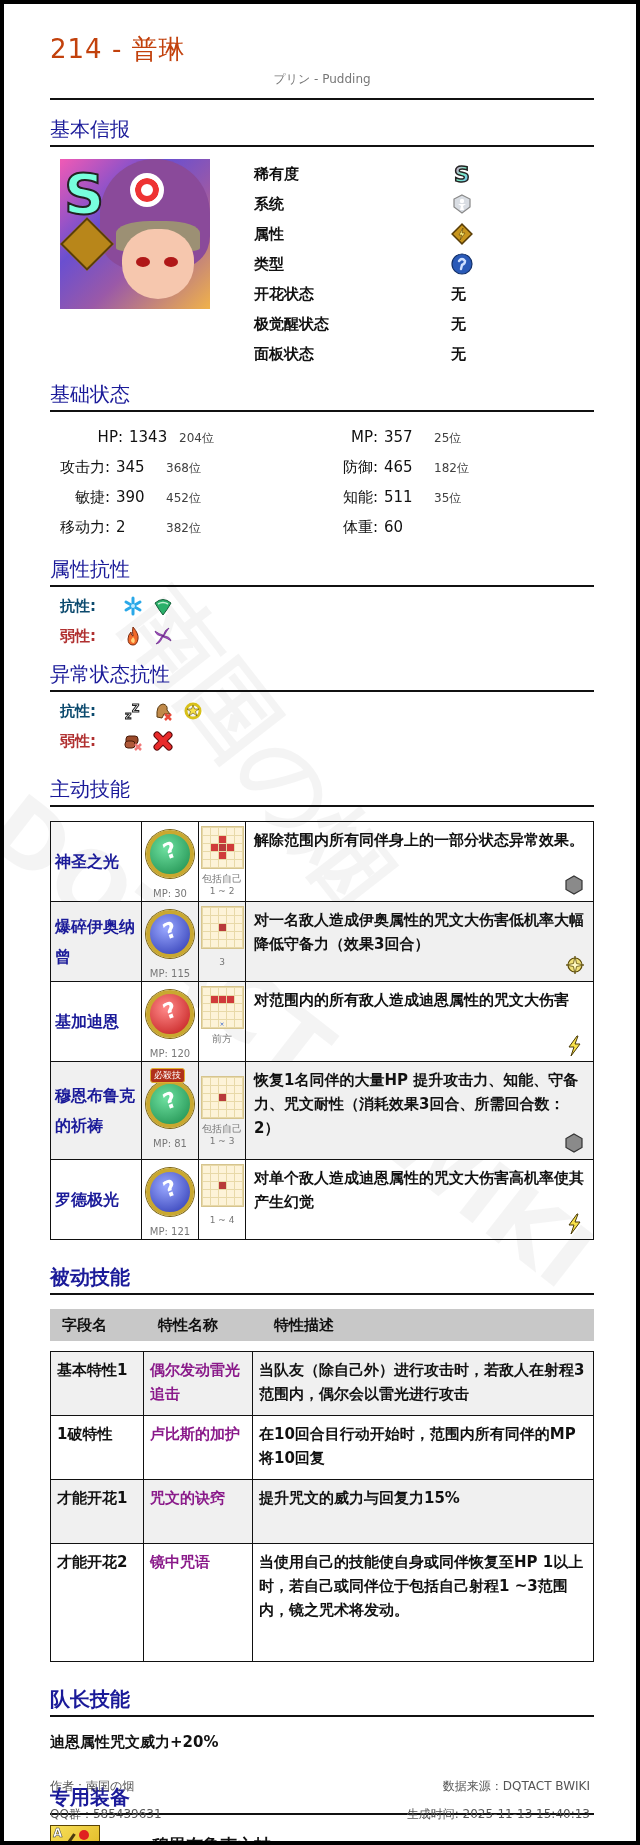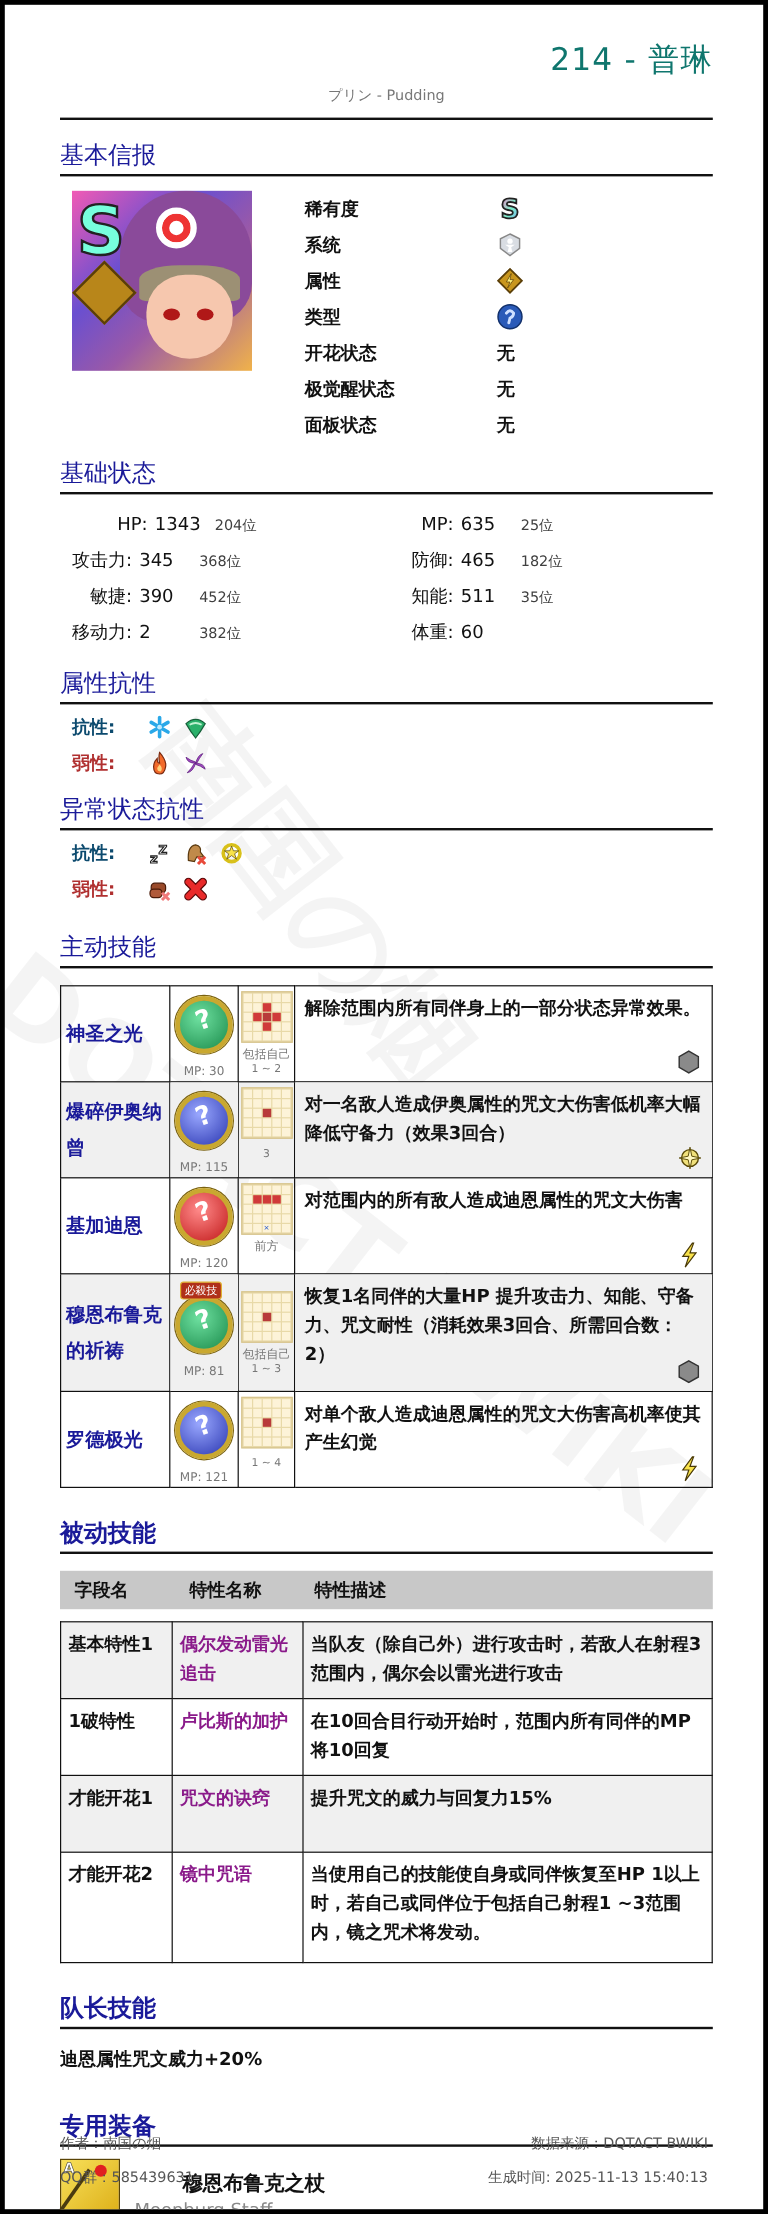--- a/index.html
+++ b/index.html
@@ -12,21 +12,21 @@
     background: #fff; overflow: hidden;
   }
   .wm {
     position: absolute; color: rgba(0,0,0,0.045); font-weight: bold; white-space: nowrap;
     pointer-events: none; font-family: "DejaVu Sans", sans-serif;
   }
   .wm1 { left: 190px; top: 560px; font-size: 92px; transform: rotate(52deg); transform-origin: left top; }
   .wm2 { left: 30px; top: 770px; font-size: 90px; transform: rotate(38deg); transform-origin: left top; }
   .content { position: absolute; left: 46px; top: 0; width: 544px; }
 
-  .title { text-align: right; font-size: 26px; margin-top: 28px; letter-spacing: 1px; color: #0f766e; }
+  .title { text-align: left; font-size: 26px; margin-top: 28px; letter-spacing: 1px; color: #c2410c; }
   .subtitle { text-align: center; font-size: 12px; color: #777; margin-top: 4px; }
   .hr-top { border-top: 2px solid #111; margin-top: 10px; }
 
   .sec-title { font-size: 20px; color: #1a1a99; margin-top: 0; padding-top: 6px; padding-bottom: 2px; border-bottom: 2px solid #111; }
   .sec-title.bold { font-weight: bold; }
 
   
   .basic { position: relative; height: 228px; }
   .avatar {
     position: absolute; left: 10px; top: 12px; width: 150px; height: 150px;
@@ -35,21 +35,21 @@
   }
   .avatar .hood { position: absolute; left: 40px; top: 0; width: 110px; height: 110px; border-radius: 50% 50% 30% 30%; background: #8a4a9a; }
   .avatar .face { position: absolute; left: 62px; top: 70px; width: 72px; height: 70px; border-radius: 45% 45% 50% 50%; background: #f6c7ae; }
   .avatar .hair { position: absolute; left: 56px; top: 62px; width: 84px; height: 30px; border-radius: 40% 40% 10% 10%; background: #9c9074; }
   .avatar .eye { position: absolute; top: 98px; width: 14px; height: 10px; border-radius: 50%; background: #b01818; }
   .avatar .emblem { position: absolute; left: 70px; top: 14px; width: 24px; height: 24px; border-radius: 50%; background: #fff; border: 5px solid #fff; box-shadow: inset 0 0 0 6px #e33; }
   .avatar .srank { position: absolute; left: 4px; top: 2px; font-size: 56px; font-weight: bold; color: #7fd; -webkit-text-stroke: 2px #222; }
   .avatar .attr { position: absolute; left: 8px; top: 66px; width: 34px; height: 34px; background: #b8861a; transform: rotate(45deg); border: 2px solid #5a3e08; }
 
   .info-rows { position: absolute; left: 204px; top: 12px; }
-  .info-row { display: flex; align-items: center; height: 30px; font-size: 15px; font-weight: bold; }
+  .info-row { display: flex; align-items: center; height: 30px; font-size: 15px; font-weight: bold; gap: 37px; }
   .info-label { width: 160px; }
   .info-val { font-weight: bold; }
   .ic { display: inline-block; width: 22px; height: 22px; vertical-align: middle; }
 
   
   .stats { position: relative; height: 132px; margin-top: 6px; }
   .stat { position: absolute; font-size: 15px; display: flex; align-items: baseline; }
   .stat .lbl { text-align: right; }
   .stat .val { margin-left: 6px; width: 50px; }
   .stat .rank { font-size: 12px; color: #404040; }
@@ -82,21 +82,21 @@
   .grid span.self { background: #b83a3a; }
   .grid span.me { color: #3060d0; }
   .rng-lbl { font-size: 10px; color: #777; margin-top: 3px; }
   .rng-sub { font-size: 9px; color: #777; }
   .sk-desc { font-size: 15px; font-weight: bold; line-height: 24px; padding: 6px 8px; position: relative; }
   .sk-elem { position: absolute; right: 10px; bottom: 6px; width: 18px; height: 20px; }
 
   
   .ptable-head { margin-top: 14px; background: #c8c8c8; height: 32px; display: flex; align-items: center; font-size: 15px; font-weight: bold; }
   .ptable-head div:nth-child(1){ width: 96px; padding-left: 12px; }
-  .ptable-head div:nth-child(2){ width: 104px; }
+  .ptable-head div:nth-child(2){ width: 116px; }
   .passive { margin-top: 10px; }
   .passive td { border: 1.5px solid #111; vertical-align: top; padding: 6px 6px; font-size: 15px; font-weight: bold; line-height: 24px; }
   .passive tr.alt td { background: #f0f0f0; }
   .p-field { width: 80px; }
   .p-name { width: 96px; color: #8a1a8a; }
 
   .leader { font-size: 15px; font-weight: bold; margin-top: 16px; }
   .equip { display: flex; align-items: center; margin-top: 10px; }
   .equip-icon { width: 48px; height: 58px; background: linear-gradient(135deg,#f8e05a,#d9a910); border: 1px solid #5a4406; position: relative; }
   .equip-icon .a { position: absolute; left: 2px; top: 0; font-size: 12px; font-weight: bold; color: #fff; -webkit-text-stroke: 0.5px #333; }
@@ -186,21 +186,21 @@
 
     <div class="sec-title">基础状态</div>
     <div class="stats">
       <div class="stat" style="left:13px;top:10px">
           <span class="lbl" style="width:60px">HP:</span>
           <span class="val">1343</span>
           <span class="rank">204位</span>
         </div>
       <div class="stat" style="left:280px;top:10px">
           <span class="lbl" style="width:48px">MP:</span>
-          <span class="val">635</span>
+          <span class="val">357</span>
           <span class="rank">25位</span>
         </div>
       <div class="stat" style="left:0;top:40px">
           <span class="lbl" style="width:60px">攻击力:</span>
           <span class="val">345</span>
           <span class="rank">368位</span>
         </div>
       <div class="stat" style="left:280px;top:40px">
           <span class="lbl" style="width:48px">防御:</span>
           <span class="val">465</span>
@@ -551,21 +551,21 @@
       <tr style="height:64px">
         <td class="p-field">1破特性</td>
         <td class="p-name">卢比斯的加护</td>
         <td>在10回合目行动开始时，范围内所有同伴的MP将10回复</td>
       </tr>
       <tr class="alt" style="height:64px">
         <td class="p-field">才能开花1</td>
         <td class="p-name">咒文的诀窍</td>
         <td>提升咒文的威力与回复力15%</td>
       </tr>
-      <tr style="height:92px">
+      <tr style="height:118px">
         <td class="p-field">才能开花2</td>
         <td class="p-name">镜中咒语</td>
         <td>当使用自己的技能使自身或同伴恢复至HP 1以上时，若自己或同伴位于包括自己射程1 ~3范围内，镜之咒术将发动。</td>
       </tr>
     </tbody>
       </table>
 
     <div class="sec-title bold" style="margin-top:18px">队长技能</div>
     <div class="leader">迪恩属性咒文威力+20%</div>
 

